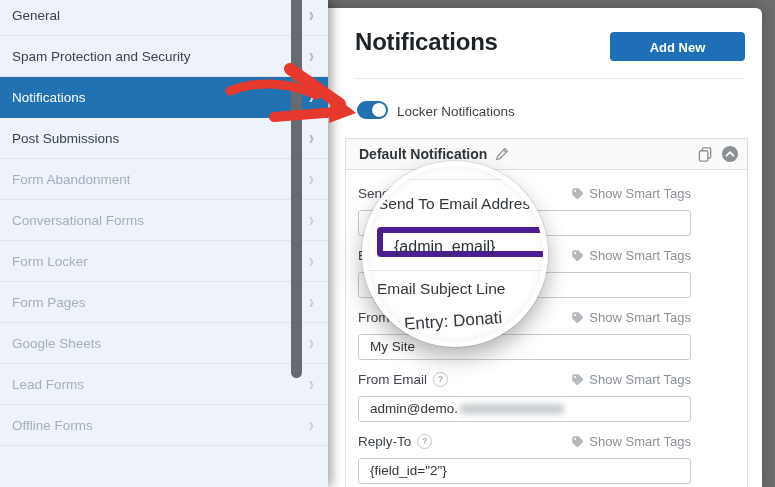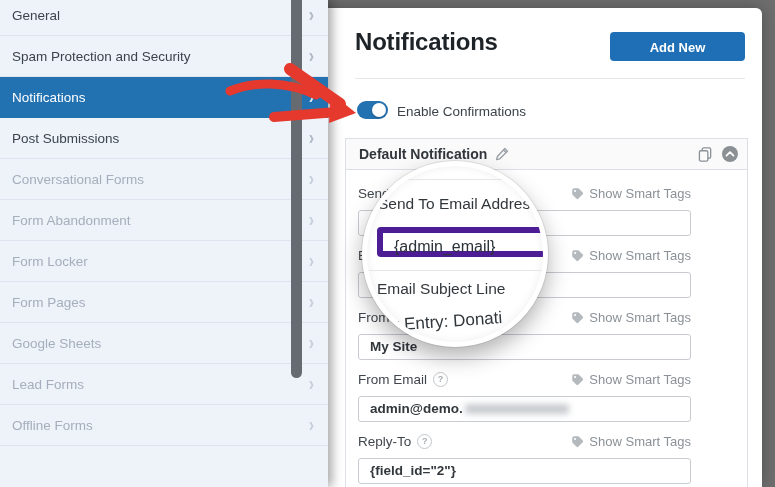--- a/index.html
+++ b/index.html
@@ -79,21 +79,21 @@
   .help{
     width:13px;height:13px;border:1px solid #c2c7cc;border-radius:50%;
     margin-left:6px;display:flex;align-items:center;justify-content:center;
     font-size:9px;color:#a8adb3;font-weight:bold;
   }
   .smart{margin-left:auto;display:flex;align-items:center;cursor:pointer;}
   .smart-label{font-size:13px;color:#8b9197;margin-left:5px;}
   .finput{
     width:333px;height:26px;border:1px solid #c8ccd1;border-radius:3px;background:#fff;
     font-size:13.5px;color:#32373c;line-height:24px;padding-left:11px;box-sizing:border-box;
-    white-space:nowrap;overflow:hidden;cursor:text;font-weight:bold;
+    white-space:nowrap;overflow:hidden;cursor:text;
   }
   .blur-blob{
     display:inline-block;vertical-align:middle;width:104px;height:10px;margin-left:2px;
     background:#9aa0a6;border-radius:2px;filter:blur(3px);opacity:.55;
   }
   
   .arrow-svg{position:absolute;left:0;top:0;z-index:40;pointer-events:none;}
   
   .magnifier{
     position:absolute;left:362px;top:161px;width:186px;height:186px;z-index:50;
@@ -136,26 +136,26 @@
     <span class="chev">›</span>
   </div>
 
 
   <div class="nav-item">
     <span class="nav-label">Post Submissions</span>
     <span class="chev">›</span>
   </div>
 
   <div class="nav-item disabled">
+    <span class="nav-label">Form Abandonment</span>
+    <span class="chev">›</span>
+  </div>
+
+  <div class="nav-item disabled">
     <span class="nav-label">Conversational Forms</span>
-    <span class="chev">›</span>
-  </div>
-
-  <div class="nav-item disabled">
-    <span class="nav-label">Form Abandonment</span>
     <span class="chev">›</span>
   </div>
 
   <div class="nav-item disabled">
     <span class="nav-label">Form Locker</span>
     <span class="chev">›</span>
   </div>
 
   <div class="nav-item disabled">
     <span class="nav-label">Form Pages</span>
@@ -181,21 +181,21 @@
 <div class="scroll-thumb"></div>
 
 <div class="card">
   <div class="card-title">Notifications</div>
   <button class="add-btn">Add New Notification</button>
   <div class="divider"></div>
 
   <div class="toggle on">
     <span class="knob"></span>
   </div>
-  <div class="toggle-label">Enable Confirmations</div>
+  <div class="toggle-label">Locker Notifications</div>
 
   <div class="notif-box">
     <div class="notif-header">
       <span class="notif-title">Default Notification</span>
       <span class="icon-btn pencil">
         <svg width="14" height="14" viewBox="0 0 16 16">
             <path d="M11.2 1.8l3 3L5.5 13.5l-3.6.9.9-3.6 8.4-9zM10.3 3.9l1.8 1.8" fill="none" stroke="#9aa0a6" stroke-width="1.6" stroke-linecap="round" stroke-linejoin="round"></path>
           </svg>
       </span>
       <span class="hdr-spacer"></span>

